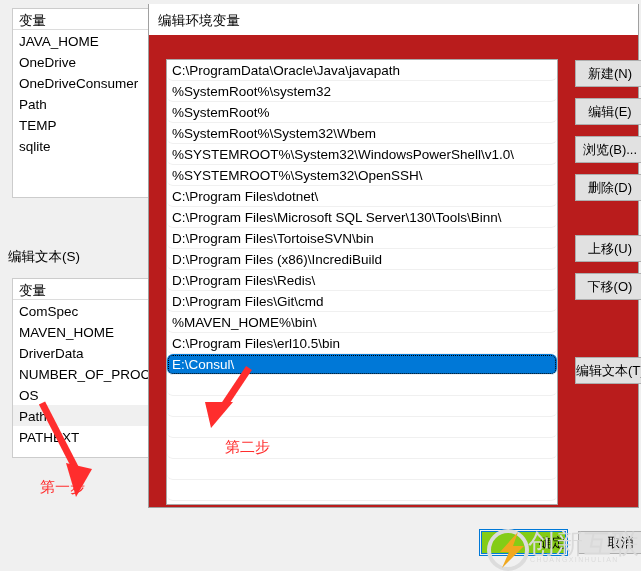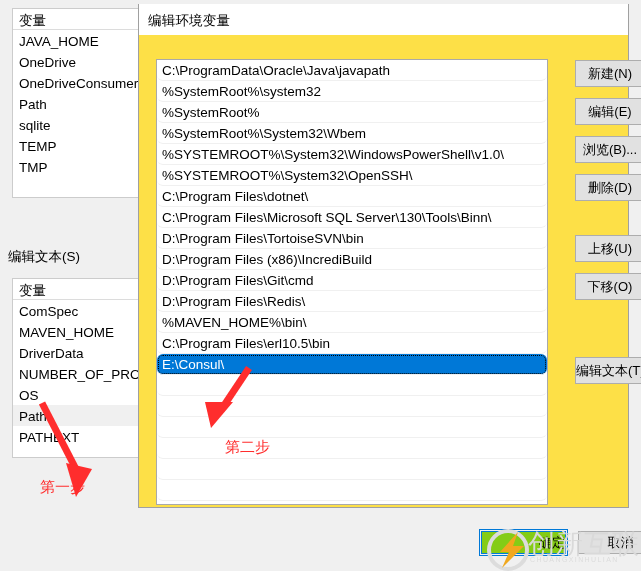--- a/index.html
+++ b/index.html
@@ -29,22 +29,22 @@
 
   
   #user-list{left:12px;top:8px;width:208px;height:190px;}
   
   #sys-list{left:12px;top:278px;width:208px;height:180px;}
 
   #sys-label{position:absolute;left:8px;top:248px;font-size:13.5px;}
 
   
   #dialog{
-    position:absolute;left:138px;top:4px;width:491px;height:504px;
-    background:#fde047;border:1px solid #a0a0a0;border-top:none;
+    position:absolute;left:148px;top:4px;width:491px;height:504px;
+    background:#b91c1c;border:1px solid #a0a0a0;border-top:none;
     box-sizing:border-box;
   }
   #dlg-titlebar{
     position:absolute;left:0;top:0;width:100%;height:30px;background:#ffffff;
     border-bottom:1px solid #ffffff;
   }
   #dlg-title{
     position:absolute;left:9px;top:8px;font-size:13.5px;color:#000;
     letter-spacing:.2px;
   }
@@ -116,23 +116,22 @@
 <body>
 
 <div id="bg-window">
 
   <div class="listbox" id="user-list">
     <div class="lb-row lb-head">变量</div>
     <div class="lb-row">JAVA_HOME</div>
     <div class="lb-row">OneDrive</div>
     <div class="lb-row">OneDriveConsumer</div>
     <div class="lb-row">Path</div>
+    <div class="lb-row">TEMP</div>
     <div class="lb-row">sqlite</div>
-    <div class="lb-row">TEMP</div>
-    <div class="lb-row">TMP</div>
   </div>
 
   <div id="sys-label">编辑文本(S)</div>
 
   <div class="listbox" id="sys-list">
     <div class="lb-row lb-head">变量</div>
     <div class="lb-row">ComSpec</div>
     <div class="lb-row">MAVEN_HOME</div>
     <div class="lb-row">DriverData</div>
     <div class="lb-row">NUMBER_OF_PROCES</div>
@@ -150,22 +149,22 @@
     <div class="p-row">C:\ProgramData\Oracle\Java\javapath</div>
     <div class="p-row">%SystemRoot%\system32</div>
     <div class="p-row">%SystemRoot%</div>
     <div class="p-row">%SystemRoot%\System32\Wbem</div>
     <div class="p-row">%SYSTEMROOT%\System32\WindowsPowerShell\v1.0\</div>
     <div class="p-row">%SYSTEMROOT%\System32\OpenSSH\</div>
     <div class="p-row">C:\Program Files\dotnet\</div>
     <div class="p-row">C:\Program Files\Microsoft SQL Server\130\Tools\Binn\</div>
     <div class="p-row">D:\Program Files\TortoiseSVN\bin</div>
     <div class="p-row">D:\Program Files (x86)\IncrediBuild</div>
+    <div class="p-row">D:\Program Files\Redis\</div>
     <div class="p-row">D:\Program Files\Git\cmd</div>
-    <div class="p-row">D:\Program Files\Redis\</div>
     <div class="p-row">%MAVEN_HOME%\bin\</div>
     <div class="p-row">C:\Program Files\erl10.5\bin</div>
     <div class="p-row selected">E:\Consul\</div>
     <div class="p-row empty">&nbsp;</div>
     <div class="p-row empty">&nbsp;</div>
     <div class="p-row empty">&nbsp;</div>
     <div class="p-row empty">&nbsp;</div>
     <div class="p-row empty">&nbsp;</div>
     <div class="p-row empty">&nbsp;</div>
   </div>

